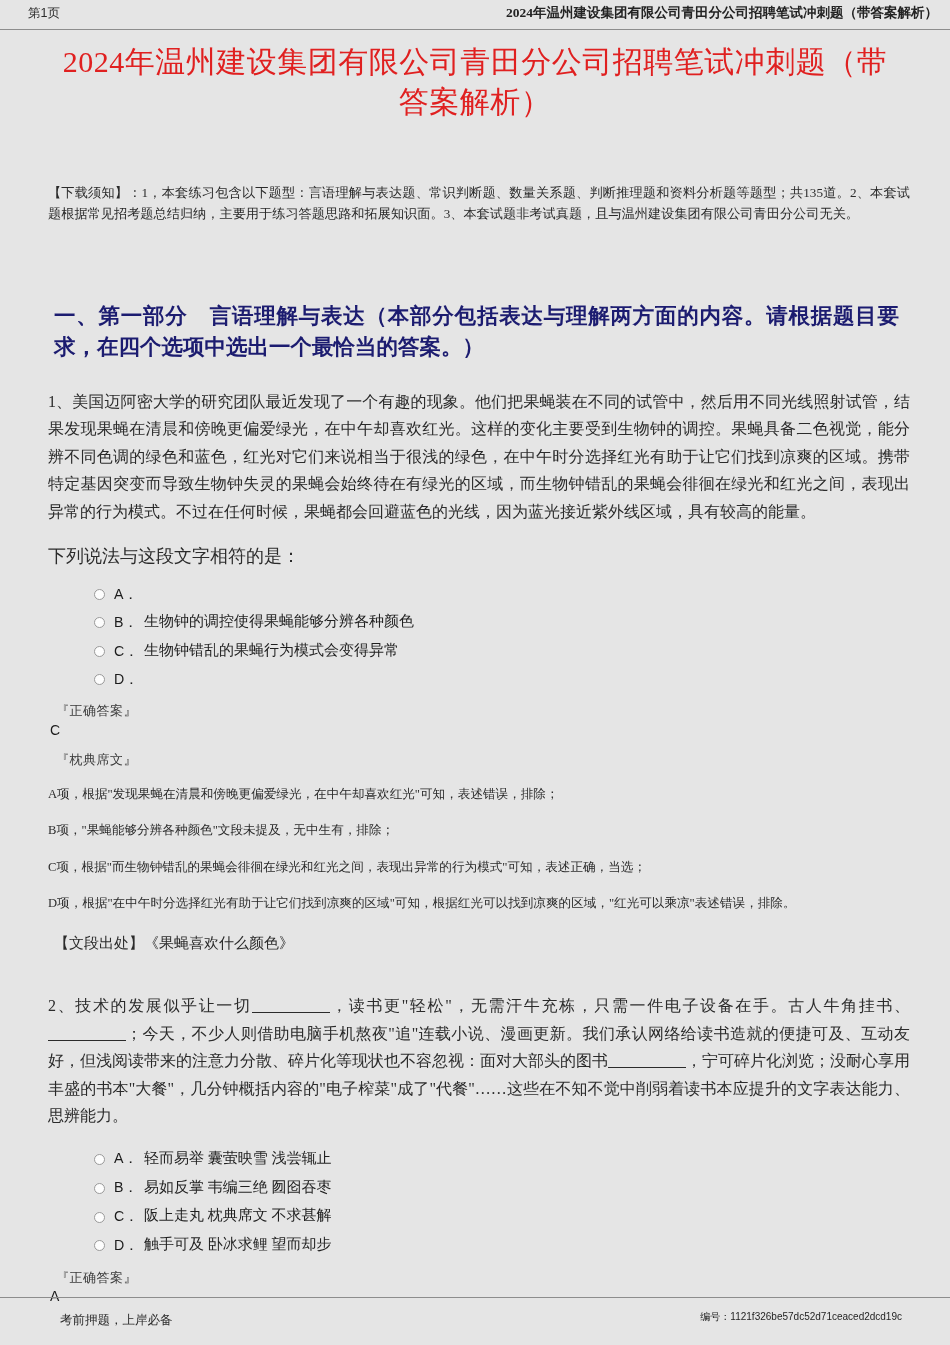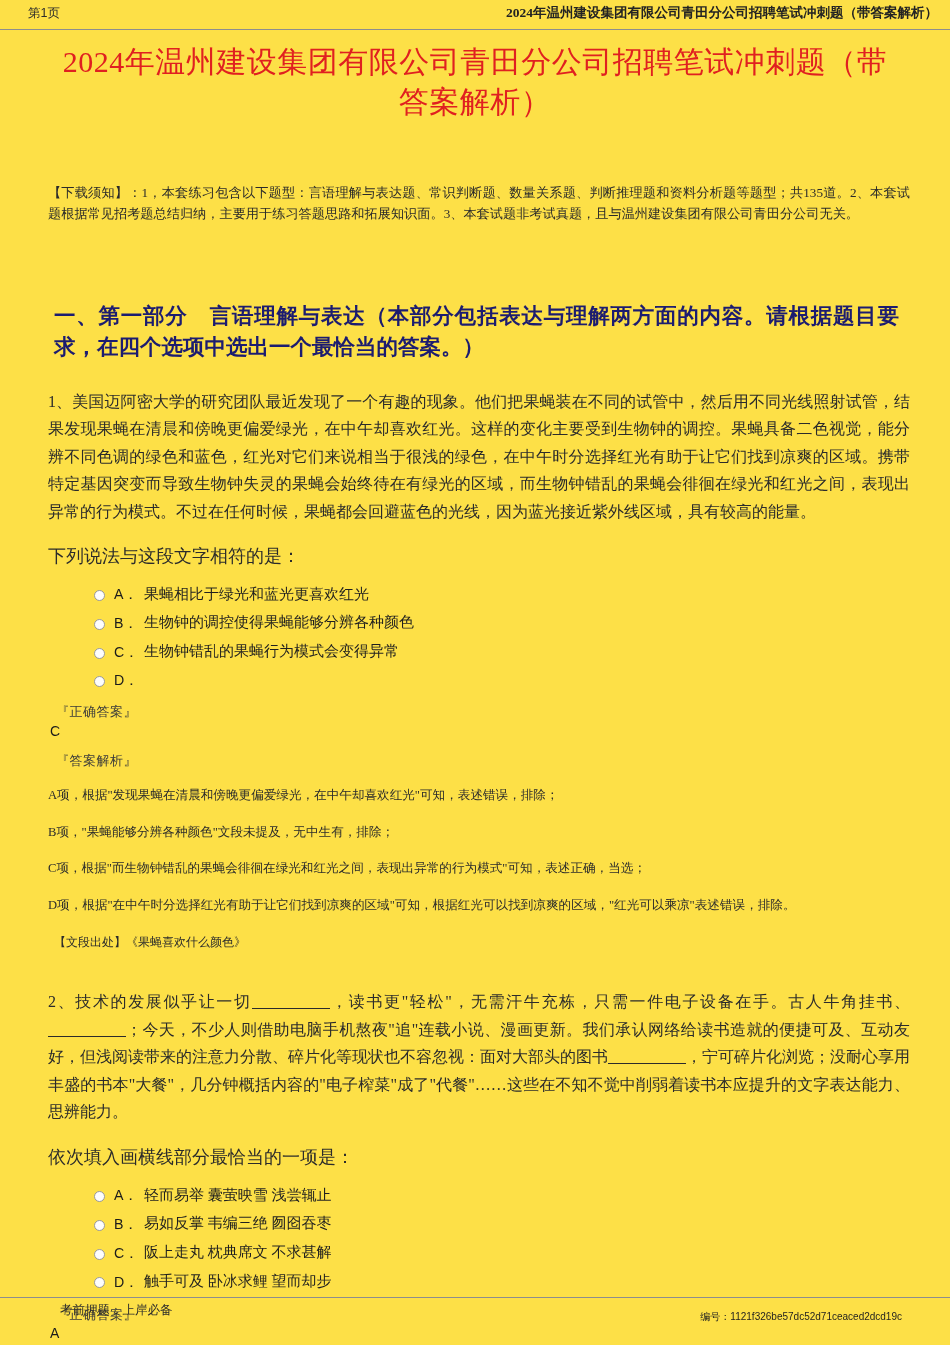--- a/index.html
+++ b/index.html
@@ -9,21 +9,21 @@
   }
   body {
     font-family: "Liberation Serif", "DejaVu Serif", serif;
     color: #1a1a1a;
   }
   .page {
     position: relative;
     width: 950px;
     height: 1345px;
     margin: 0 auto;
-    background: #fde047;
+    background: #e5e5e5;
     box-sizing: border-box;
     overflow: hidden;
   }
 
   
   .run-head {
     position: absolute;
     top: 0;
     left: 0;
     right: 0;
@@ -160,21 +160,21 @@
   }
 
   .expl {
     font-size: 12.6px;
     line-height: 1.7;
     color: #2b2b2b;
     text-align: justify;
     margin: 15px 0 0 0;
   }
   .source-line {
-    font-size: 12px;
+    font-size: 15px;
     line-height: 1.7;
     color: #2b2b2b;
     margin: 16px 0 0 6px;
   }
 
   .blank {
     display: inline-block;
     width: 78px;
     border-bottom: 1.2px solid #2b2b2b;
     vertical-align: -2px;
@@ -187,21 +187,21 @@
     bottom: 0;
     left: 0;
     right: 0;
     height: 48px;
     border-top: 1px solid #8d8d8d;
     box-sizing: border-box;
   }
   .run-foot-left {
     position: absolute;
     left: 60px;
-    top: 4px;
+    top: 14px;
     font-size: 12.5px;
     color: #2b2b2b;
   }
   .run-foot-right {
     position: absolute;
     right: 48px;
     top: 12px;
     font-size: 10px;
     color: #1f1f1f;
     font-family: "Liberation Sans", sans-serif;
@@ -230,55 +230,53 @@
     <h2 class="sec-heading">一、第一部分　言语理解与表达（本部分包括表达与理解两方面的内容。请根据题目要求，在四个选项中选出一个最恰当的答案。）</h2>
 
     <div>
       <p class="q-stem">1、美国迈阿密大学的研究团队最近发现了一个有趣的现象。他们把果蝇装在不同的试管中，然后用不同光线照射试管，结果发现果蝇在清晨和傍晚更偏爱绿光，在中午却喜欢红光。这样的变化主要受到生物钟的调控。果蝇具备二色视觉，能分辨不同色调的绿色和蓝色，红光对它们来说相当于很浅的绿色，在中午时分选择红光有助于让它们找到凉爽的区域。携带特定基因突变而导致生物钟失灵的果蝇会始终待在有绿光的区域，而生物钟错乱的果蝇会徘徊在绿光和红光之间，表现出异常的行为模式。不过在任何时候，果蝇都会回避蓝色的光线，因为蓝光接近紫外线区域，具有较高的能量。</p>
       <p class="q-prompt">下列说法与这段文字相符的是：</p>
 
       <ul class="options">
         <li class="opt">
           <span class="radio"></span>
           <span class="opt-letter">A．</span>
-          <span class="opt-text">果蝇相比于绿光和蓝光更喜欢红光</span>
         </li>
         <li class="opt">
           <span class="radio"></span>
           <span class="opt-letter">B．</span>
           <span class="opt-text">生物钟的调控使得果蝇能够分辨各种颜色</span>
         </li>
         <li class="opt">
           <span class="radio"></span>
           <span class="opt-letter">C．</span>
           <span class="opt-text">生物钟错乱的果蝇行为模式会变得异常</span>
         </li>
         <li class="opt">
           <span class="radio"></span>
           <span class="opt-letter">D．</span>
         </li>
       </ul>
 
       <div class="ans-label">『正确答案』</div>
       <div class="ans-value">C</div>
-      <div class="ans-label">『答案解析』</div>
+      <div class="ans-label">『枕典席文』</div>
 
       <p class="expl">A项，根据"发现果蝇在清晨和傍晚更偏爱绿光，在中午却喜欢红光"可知，表述错误，排除；</p>
       <p class="expl">B项，"果蝇能够分辨各种颜色"文段未提及，无中生有，排除；</p>
       <p class="expl">C项，根据"而生物钟错乱的果蝇会徘徊在绿光和红光之间，表现出异常的行为模式"可知，表述正确，当选；</p>
       <p class="expl">D项，根据"在中午时分选择红光有助于让它们找到凉爽的区域"可知，根据红光可以找到凉爽的区域，"红光可以乘凉"表述错误，排除。</p>
 
       <div class="source-line">【文段出处】《果蝇喜欢什么颜色》</div>
     </div>
 
     <div style="margin-top:36px;">
       <p class="q-stem">
         <span>2、技术的发展似乎让一切</span><span class="blank"></span><span>，读书更"轻松"，无需汗牛充栋，只需一件电子设备在手。古人牛角挂书、</span><span class="blank"></span><span>；今天，不少人则借助电脑手机熬夜"追"连载小说、漫画更新。我们承认网络给读书造就的便捷可及、互动友好，但浅阅读带来的注意力分散、碎片化等现状也不容忽视：面对大部头的图书</span><span class="blank"></span><span>，宁可碎片化浏览；没耐心享用丰盛的书本"大餐"，几分钟概括内容的"电子榨菜"成了"代餐"……这些在不知不觉中削弱着读书本应提升的文字表达能力、思辨能力。</span>
       </p>
-      <p class="q-prompt">依次填入画横线部分最恰当的一项是：</p>
 
       <ul class="options">
         <li class="opt">
           <span class="radio"></span>
           <span class="opt-letter">A．</span>
           <span class="opt-text">轻而易举 囊萤映雪 浅尝辄止</span>
         </li>
         <li class="opt">
           <span class="radio"></span>
           <span class="opt-letter">B．</span>

